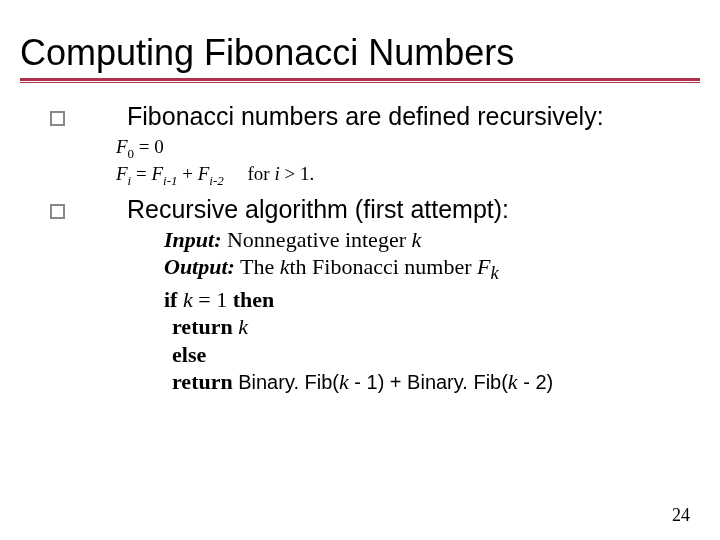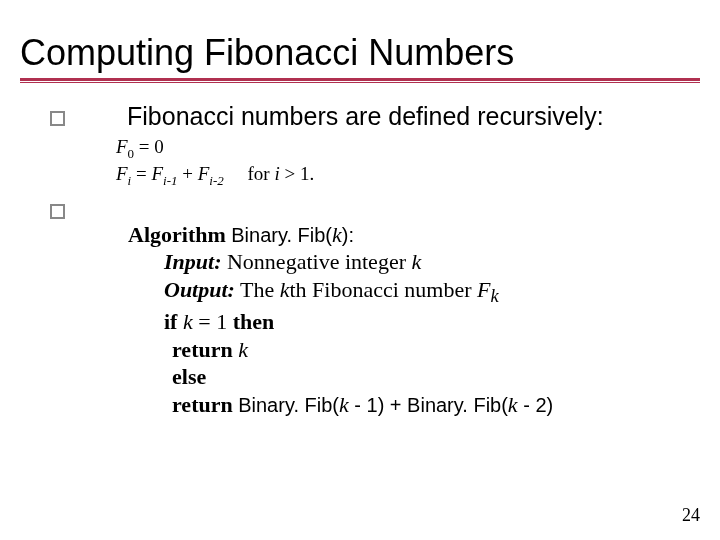--- a/index.html
+++ b/index.html
@@ -75,21 +75,21 @@
     line-height: 1.25;
   }
   .algo .kw { font-weight: bold; }
   .algo .kw-it { font-weight: bold; font-style: italic; }
   .algo .var { font-style: italic; }
   .algo .fn { font-family: Verdana, sans-serif; font-size: 20px; }
   .algo .ind1 { margin-left: 36px; }
   .algo .ind2 { margin-left: 44px; }
   .pagenum {
     position: absolute;
-    right: 20px;
+    right: 30px;
     bottom: 14px;
     font-family: "Times New Roman", serif;
     font-size: 18px;
     color: #000;
   }
 </style>
 </head>
 <body>
 
 <div class="slide">
@@ -108,26 +108,24 @@
     <div>
       <span class="fi">F</span><sub>0</sub><span> =  0</span>
     </div>
     <div>
       <span class="fi">F</span><sub class="fi">i</sub><span> =  </span><span class="fi">F</span><sub class="fi">i-1</sub><span> + </span><span class="fi">F</span><sub class="fi">i-2</sub><span style="white-space:pre;">     for </span><span class="fi">i</span><span> &gt; 1.</span>
     </div>
   </div>
 
   <div class="bullet-row" style="margin-top:6px;">
     <div class="square"></div>
+    <div class="bullet-text">Recursive algorithm (first attempt):</div>
   </div>
 
   <div class="algo">
-    <div>
-      <span class="kw">Algorithm </span><span class="fn">Binary. Fib(</span><span class="var">k</span><span class="fn">):</span>
-    </div>
     <div class="ind1">
       <span class="kw-it">Input:</span><span> Nonnegative integer </span><span class="var">k</span>
     </div>
     <div class="ind1">
       <span class="kw-it">Output:</span><span> The </span><span class="var">k</span><span>th Fibonacci number </span><span class="var">F</span><sub class="var">k</sub>
     </div>
     <div class="ind1">
       <span class="kw">if </span><span class="var">k</span><span> = 1 </span><span class="kw">then</span>
     </div>
     <div class="ind2">

